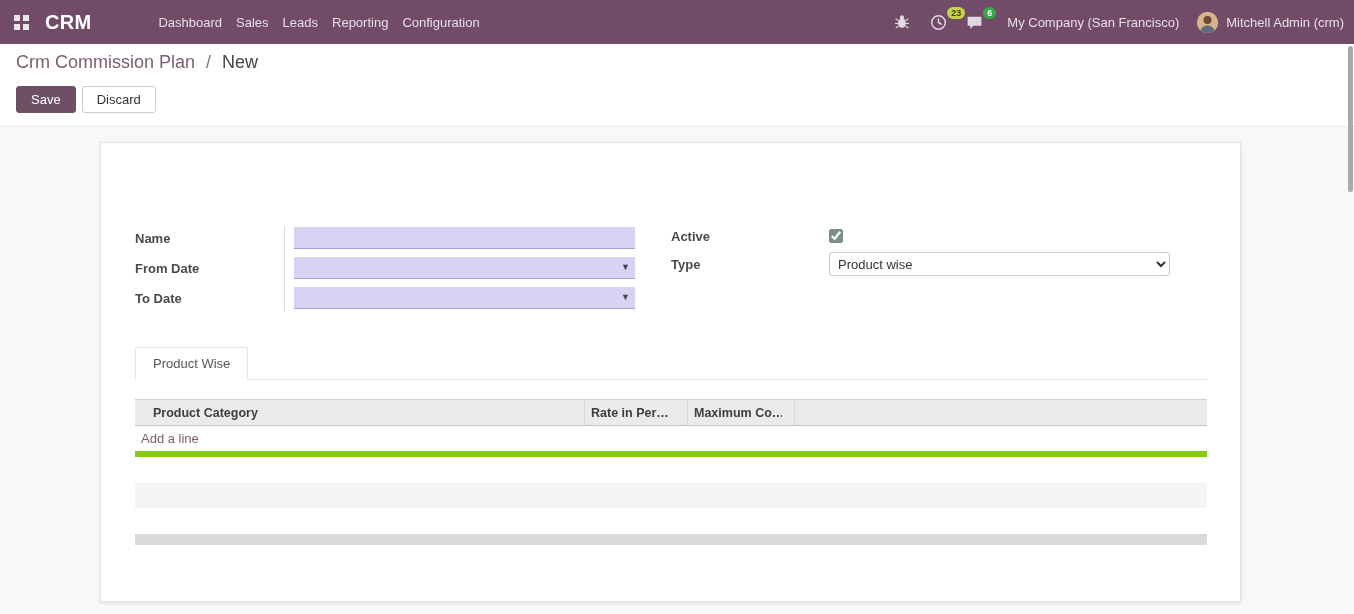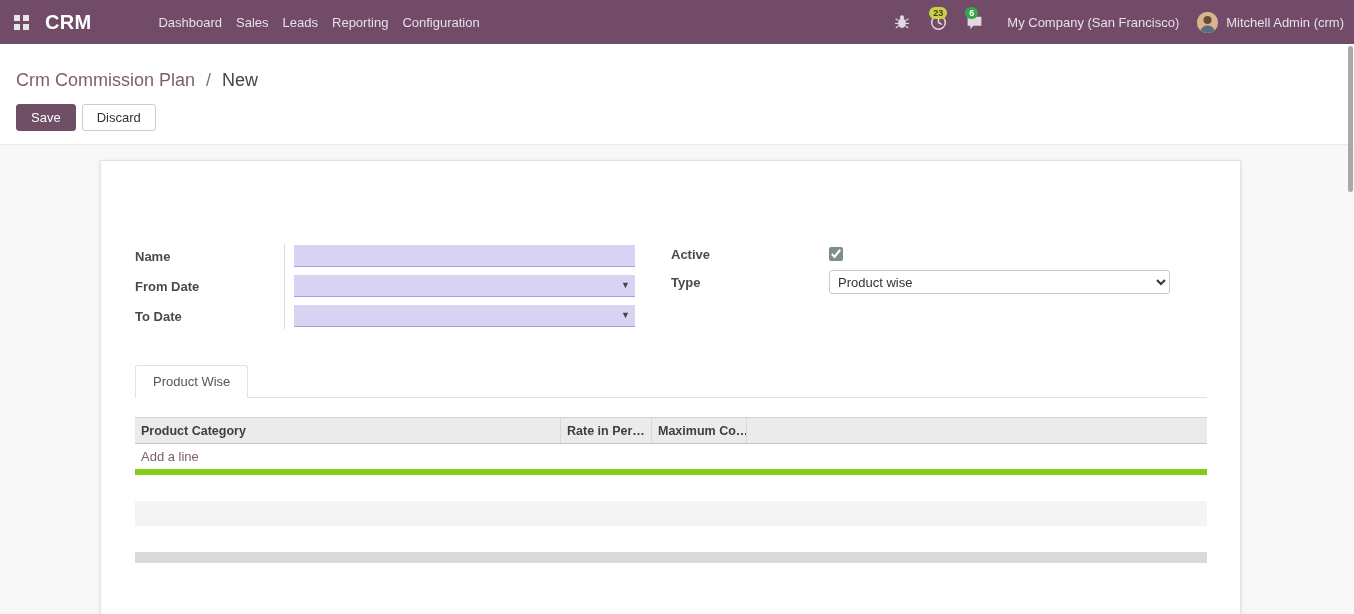--- a/index.html
+++ b/index.html
@@ -24,32 +24,32 @@
     gap: 3px; margin: 0 16px 0 4px; cursor: pointer;
   }
   .apps-icon i { background: rgba(255,255,255,.85); display:block; }
   .brand { font-size: 20px; font-weight: 700; letter-spacing: .3px; margin-right: 67px; cursor: pointer; }
   .menu { display: flex; gap: 14px; font-size: 13px; }
   .menu a { color: #e9dfe7; text-decoration: none; cursor: pointer; }
   .nav-right { margin-left: auto; display: flex; align-items: center; gap: 18px; font-size: 13px; color: #e9dfe7; }
   .sys-icon { position: relative; display: inline-flex; width: 18px; height: 18px; align-items: center; justify-content: center; cursor: pointer; }
   .sys-icon svg { display: block; }
   .badge {
-    position: absolute; top: -6px; left: 0;
+    position: absolute; top: -6px; left: 18px;
     font-size: 9px; font-weight: 700; line-height: 1.15;
     padding: 1px 4px; border-radius: 8px; white-space: nowrap;
   }
   .badge-activity { background: var(--badge-activity-bg, #c8d14a); color: var(--badge-activity-text, #43420e); }
   .badge-message { background: var(--badge-message-bg, #35a84c); color: var(--badge-message-text, #fff); }
   .company-name { cursor: pointer; margin-left: 6px; }
   .avatar { width: 21px; height: 21px; border-radius: 50%; overflow: hidden; background: #caa47c; flex: none; cursor: pointer; }
   .user-name { cursor: pointer; margin-left: -10px; }
 
   
-  .control-panel { padding: 26px 16px 13px; background: #fff; }
+  .control-panel { padding: 8px 16px 13px; background: #fff; }
   .breadcrumb { font-size: 18px; color: #777; }
   .breadcrumb a { color: var(--link, #7c5e72); text-decoration: none; cursor: pointer; }
   .breadcrumb .sep { margin: 0 6px; color: #777; }
   .breadcrumb .current { color: #454545; }
   .button-row { margin-top: 13px; display: flex; gap: 6px; }
   .btn { font-size: 13px; padding: 5px 14px; border-radius: 3px; cursor: pointer; font-family: inherit; }
   .btn-primary { background: var(--accent, #714B67); color: #fff; border: 1px solid var(--accent, #714B67); }
   .btn-secondary { background: #fff; color: #333; border: 1px solid #ccc; }
 
   
@@ -94,21 +94,21 @@
 
   
   .list { margin-top: 19px; }
   .list-header {
     display: flex; background: #ebebeb;
     border-top: 1px solid #cfcfcf; border-bottom: 1px solid #c5c5c5;
     height: 27px; font-size: 12.5px; font-weight: 700; color: #3e3e3e;
   }
   .lcol {
     padding: 0 6px; white-space: nowrap; overflow: hidden; text-overflow: ellipsis;
-    border-left: 1px solid #d8d8d8; height: 100%; display: flex; align-items: center; cursor: pointer;
+    border-left: 1px solid #d8d8d8; height: 100%; display: flex; align-items: center; cursor: pointer; margin-left: 12px;
   }
   .lcol:first-child { border-left: none; }
   .c1 { width: 425px; } .c2 { width: 421px; } .c3 { width: 91px; } .c4 { width: 95px; } .c5 { flex: 1; }
   .add-row { height: 31px; display: flex; align-items: center; padding: 0 6px; border-bottom: 6px solid #84cc16; font-size: 13px; }
   .add-row a { color: var(--link, #7c5e72); text-decoration: none; cursor: pointer; }
   .row-blank { height: 26px; }
   .row-stripe { height: 25px; background: #f4f4f4; }
   .list-bar { height: 11px; background: #dadada; }
 
   

